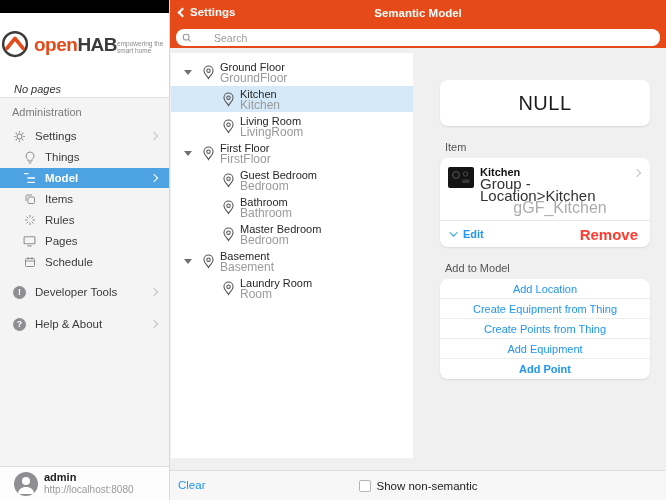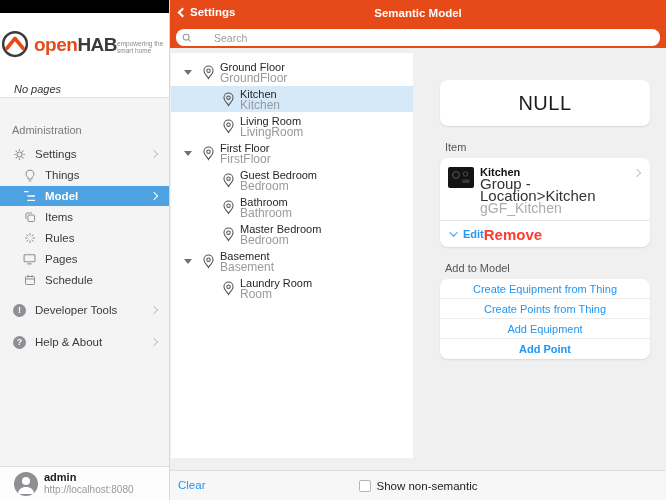--- a/index.html
+++ b/index.html
@@ -11,21 +11,21 @@
   .sidebar { position:absolute; left:0; top:0; width:170px; height:500px; background:#fff; border-right:1px solid #d9d9d9; }
   .topstrip { height:13px; background:#000; }
   .logo-area { height:62px; display:flex; align-items:center; justify-content:center; background:#fff; }
   .logo-wrap { display:flex; align-items:center; gap:4px; }
   .brand-block { display:flex; flex-direction:row; align-items:flex-end; }
   .brand-line { font-size:19px; font-weight:bold; letter-spacing:-0.5px; line-height:19px; }
   .brand-open { color:#e64a19; }
   .brand-hab { color:#3c3c3b; }
   .tagline { font-size:6.5px; color:#8a8a8a; margin-top:1px; }
   .no-pages { font-style:italic; font-size:11px; color:#333; padding:8px 0 8px 14px; background:#fff; }
-  .nav { position:absolute; top:97px; bottom:34px; left:0; right:0; background:#f4f4f5; border-top:1px solid #e0e0e0; padding-top:24px; overflow:hidden; }
+  .nav { position:absolute; top:97px; bottom:34px; left:0; right:0; background:#f4f4f5; border-top:1px solid #e0e0e0; padding-top:6px; overflow:hidden; }
   .nav-label { font-size:11px; color:#7a7a7a; padding:2px 0 8px 12px; }
   .nav-item { position:relative; height:20px; margin-bottom:1px; display:flex; align-items:center; cursor:pointer; color:#3b3b3b; }
   .nav-item .ico { width:15px; height:15px; margin-left:12px; display:flex; align-items:center; justify-content:center; color:#8e8e93; flex:0 0 auto; }
   .nav-item.sub .ico { margin-left:22px; }
   .nav-item .lbl { font-size:11.5px; margin-left:8px; }
   .nav-item.selected { background:#4da2e2; color:#fff; }
   .nav-item.selected .ico { color:#fff; }
   .nav-item.selected .lbl { font-weight:bold; }
   .chev-r { position:absolute; right:12px; top:50%; width:6px; height:6px; border-top:1.5px solid #c2c2c6; border-right:1.5px solid #c2c2c6; transform:translateY(-50%) rotate(45deg); }
   .nav-item.selected .chev-r { border-color:#fff; }
@@ -61,24 +61,24 @@
   
   .details { position:absolute; left:270px; top:16px; width:210px; }
   .card { background:#fff; border-radius:8px; box-shadow:0 1px 2px rgba(0,0,0,0.10); }
   .null-card { margin-top:16px; height:46px; display:flex; align-items:center; justify-content:center; font-size:20px; color:#1c1c1e; letter-spacing:0.5px; }
   .sec-label { font-size:11px; color:#555; margin:15px 0 5px 5px; }
   .item-row { position:relative; display:flex; padding:8px 10px 6px 8px; cursor:pointer; }
   .thumb { width:26px; height:21px; border-radius:2px; flex:0 0 auto; margin-top:1px; }
   .item-texts { margin-left:6px; }
   .item-title { font-size:11px; font-weight:bold; color:#111; line-height:12px; }
   .item-meta { font-size:15px; color:#333; line-height:12px; }
-  .item-name { font-size:14px; color:#ababab; line-height:12px; }
+  .item-name { font-size:16px; color:#ababab; line-height:12px;text-align:center; }
   .item-chev { position:absolute; right:10px; top:12px; width:6px; height:6px; border-top:1.5px solid #c2c2c6; border-right:1.5px solid #c2c2c6; transform:rotate(45deg); }
   .divider { height:1px; background:#e8e8e8; }
-  .item-actions { height:26px; display:flex; align-items:center; padding:0 12px; }
+  .item-actions { height:26px; display:flex; align-items:center; justify-content:space-between; padding:0 12px; }
   .edit-btn { display:flex; align-items:center; color:#2196f3; font-size:11px; font-weight:bold; cursor:pointer; }
   .chev-d { width:6px; height:6px; border-left:1.8px solid #2196f3; border-bottom:1.8px solid #2196f3; transform:rotate(-45deg) translateY(-2px); margin-right:5px; }
   .remove-btn { color:#ff3b30; font-size:15px; font-weight:bold; cursor:pointer; }
   .actions-card { overflow:hidden; }
   .action-row { height:20px; display:flex; align-items:center; justify-content:center; color:#2196f3; font-size:11px; cursor:pointer; border-bottom:1px solid #ececec; }
   .action-row:last-child { border-bottom:none;font-weight:bold; }
 
   
   .footer { position:absolute; left:170px; bottom:0; width:496px; height:30px; background:#f7f7f8; border-top:1px solid #dcdcdc; }
   .clear-link { position:absolute; left:8px; top:8px; color:#2196f3; font-size:11.5px; cursor:pointer; }
@@ -384,20 +384,21 @@
           <span class="edit-btn">
               <span class="chev-d"></span>
               <span>Edit</span>
             </span>
           <span class="remove-btn">Remove</span>
         </div>
       </div>
 
       <div class="sec-label">Add to Model</div>
       <div class="card actions-card">
+        <div class="action-row">Add Location</div>
         <div class="action-row">Create Equipment from Thing</div>
         <div class="action-row">Create Points from Thing</div>
         <div class="action-row">Add Equipment</div>
         <div class="action-row">Add Point</div>
       </div>
     </div>
 
   </div>
 
   <div class="footer">

